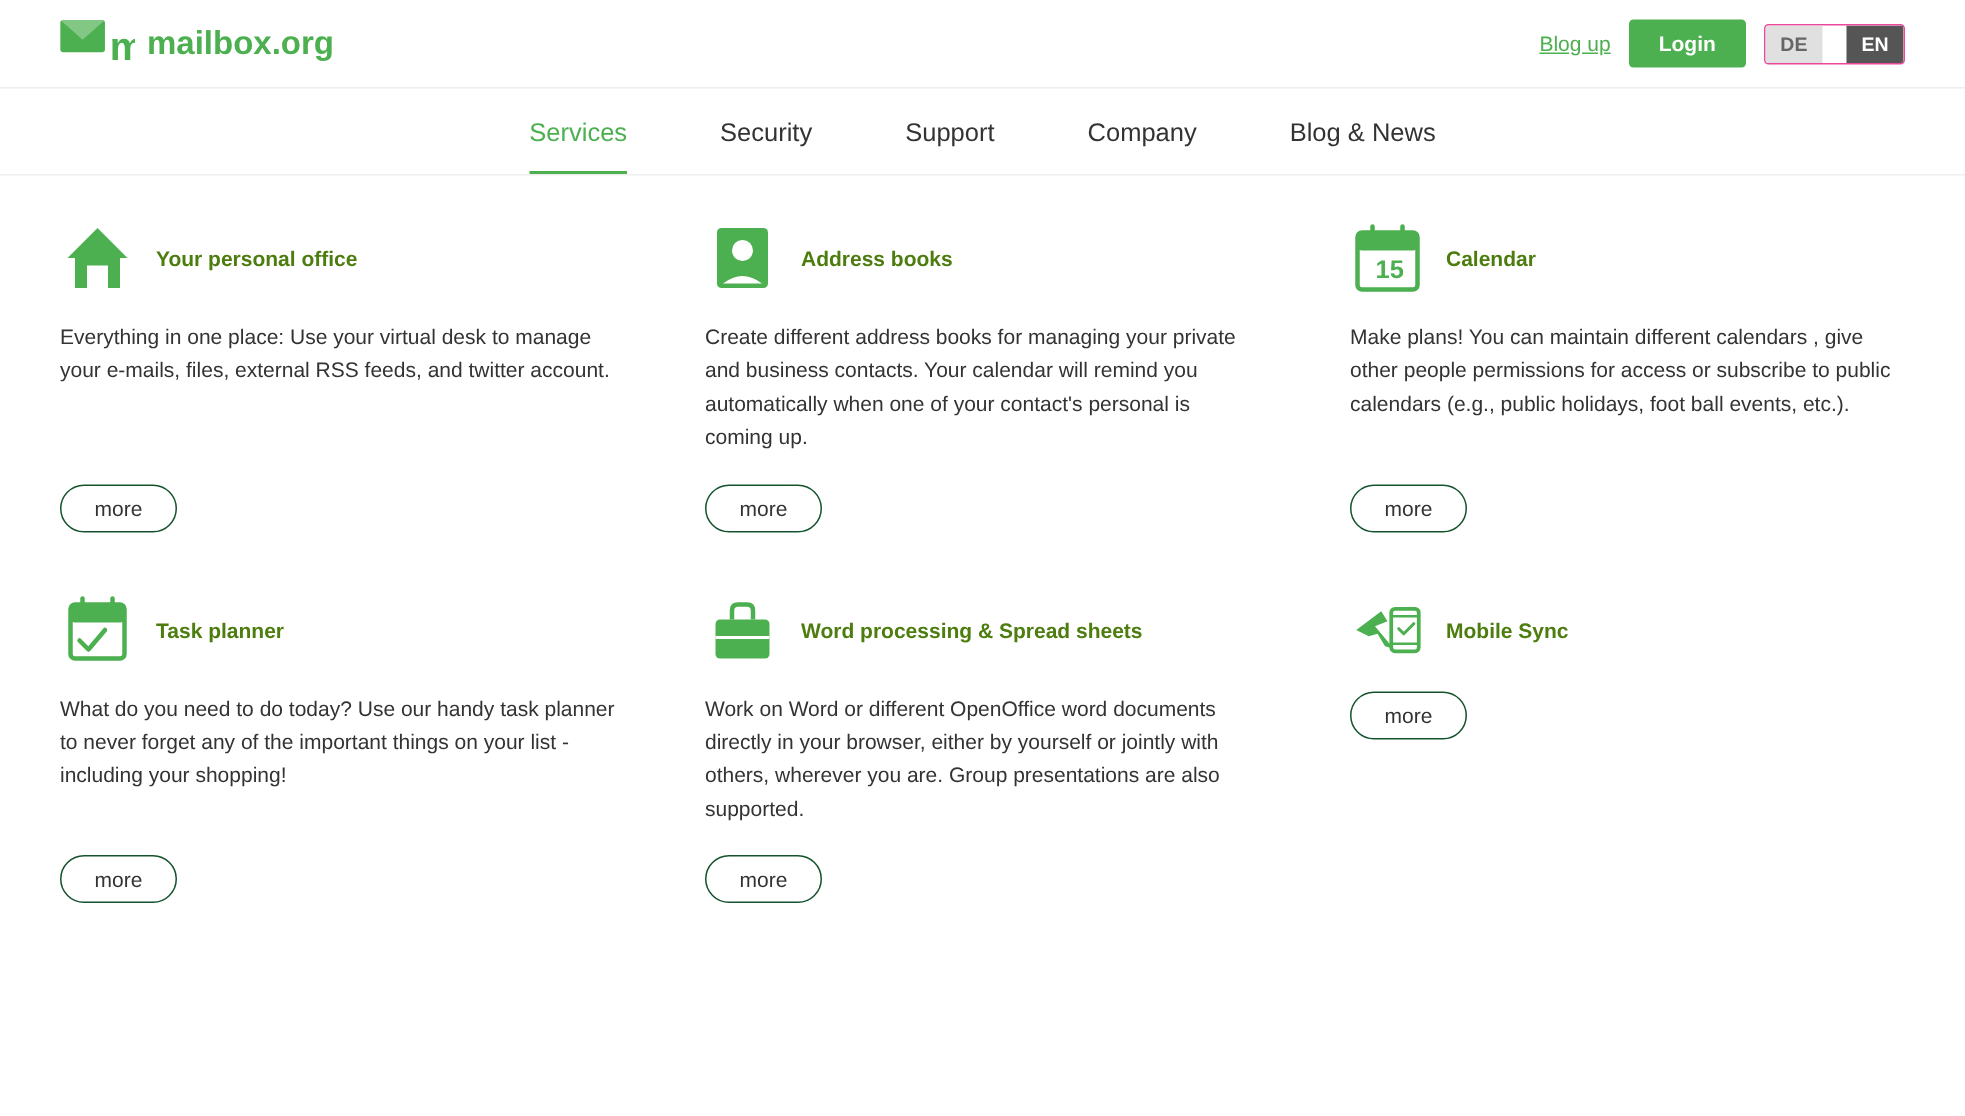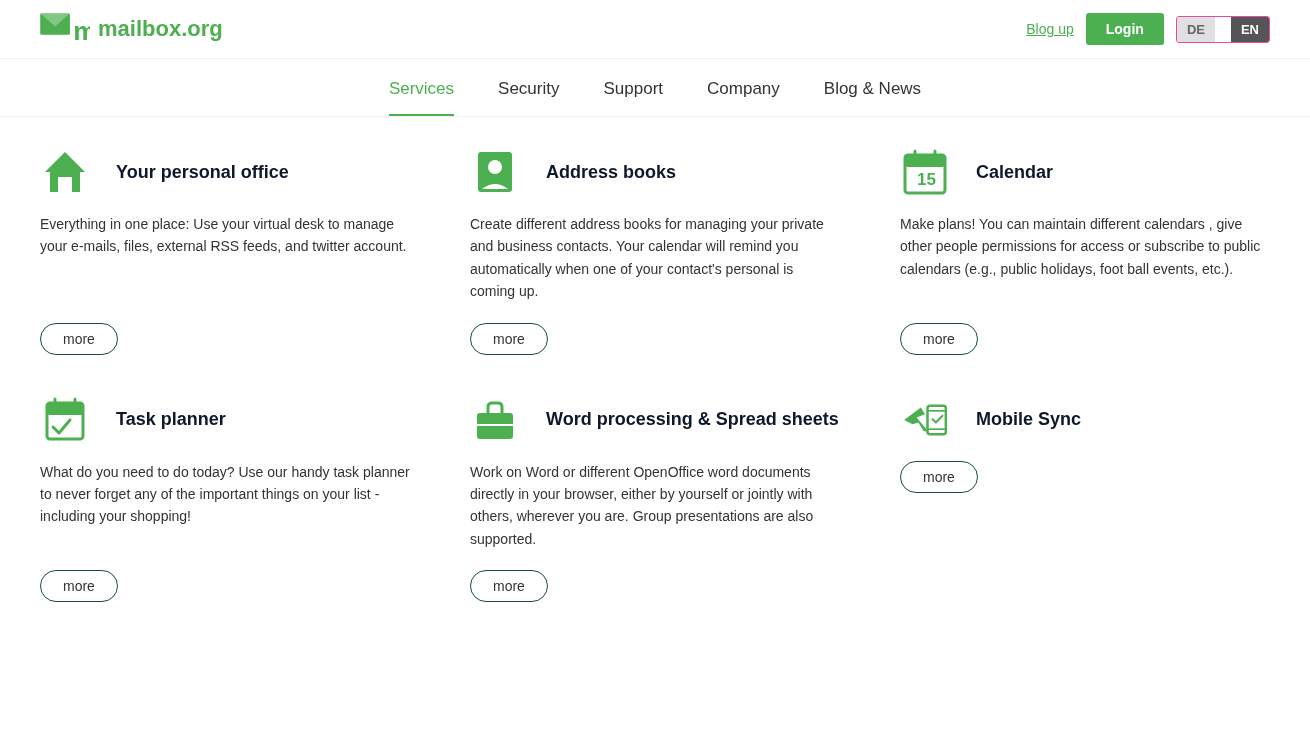--- a/index.html
+++ b/index.html
@@ -67,21 +67,21 @@
       padding: 5px 10px;
       background: #555;
       color: #fff;
       cursor: pointer;
     }
 
     
     .nav {
       display: flex;
       justify-content: center;
-      gap: 44px;
+      gap: 62px;
       padding: 20px 0 0 0;
       border-bottom: 1px solid #eee;
       margin-bottom: 10px;
     }
     .nav-item {
       font-size: 17px;
       color: #333;
       cursor: pointer;
       padding-bottom: 15px;
       text-decoration: none;
@@ -112,24 +112,23 @@
       align-items: center;
       gap: 14px;
       margin-bottom: 16px;
     }
     .card-icon {
       width: 50px;
       height: 50px;
       flex-shrink: 0;
     }
     .card-title {
-      color: #0f172a;
-      font-size: 18px;
-      font-weight: bold;
-      margin-left: 12px;
+      color: #4d7c0f;
+      font-size: 14px;
+      font-weight: bold;
     }
     .card-desc {
       font-size: 14px;
       line-height: 1.6;
       color: #333;
       flex: 1;
       margin-bottom: 20px;
     }
     .more-btn {
       align-self: flex-start;

